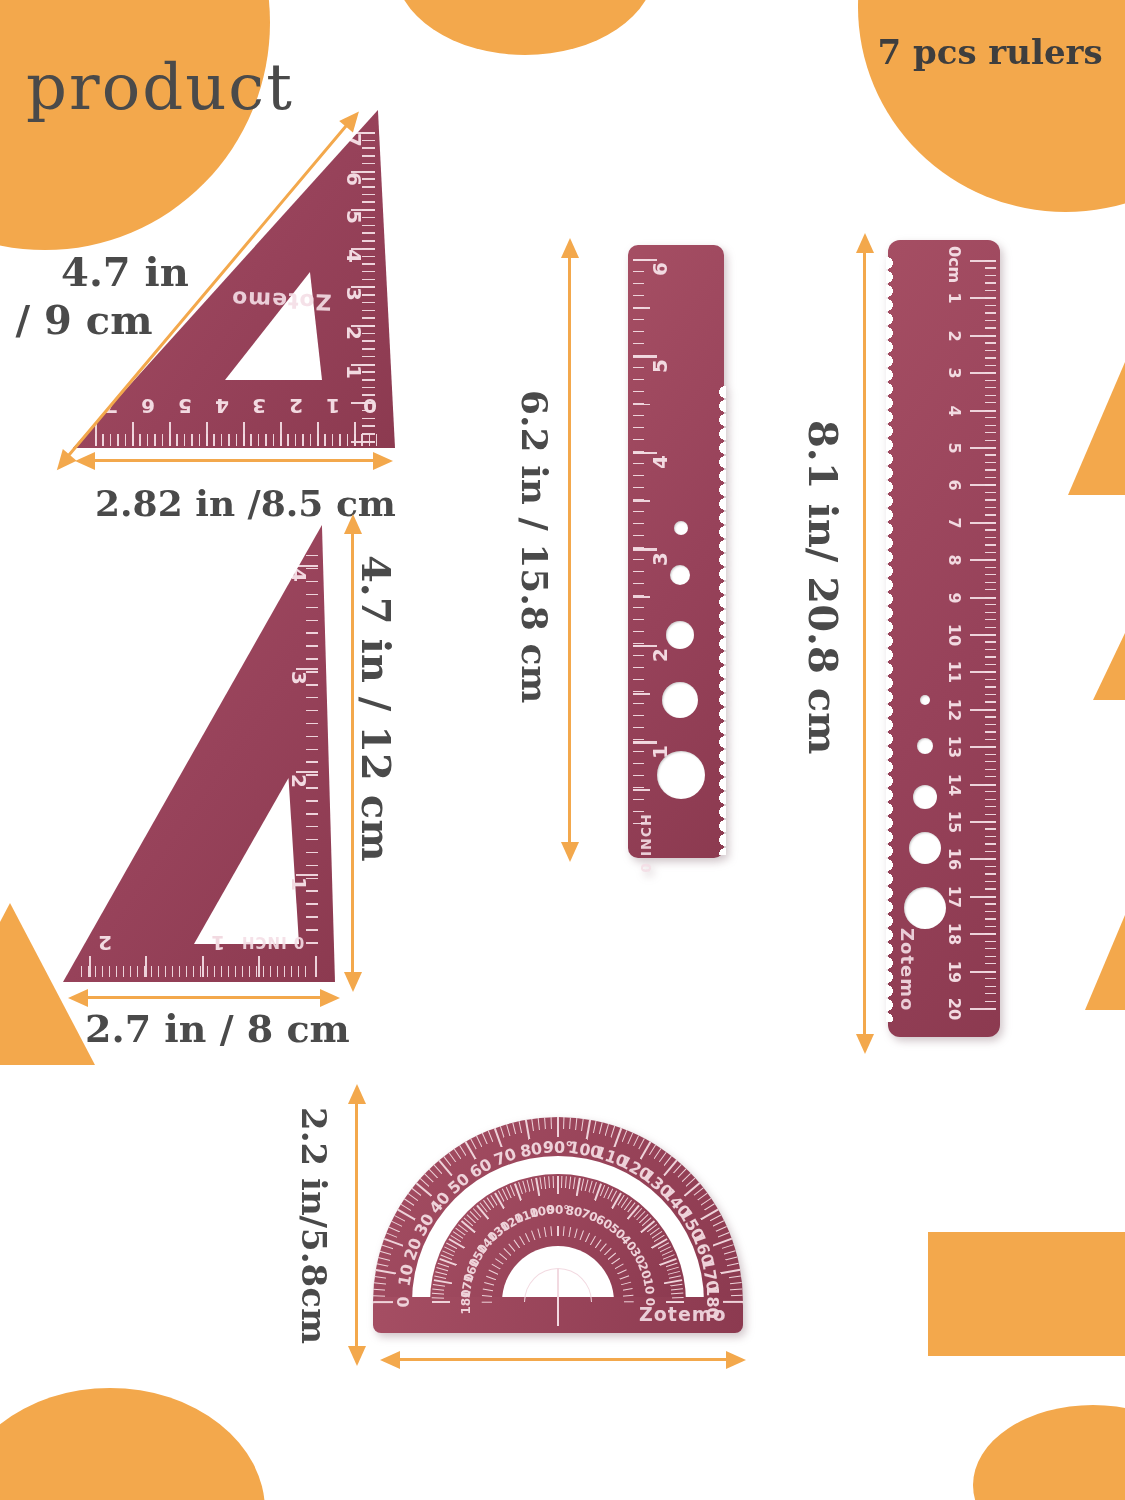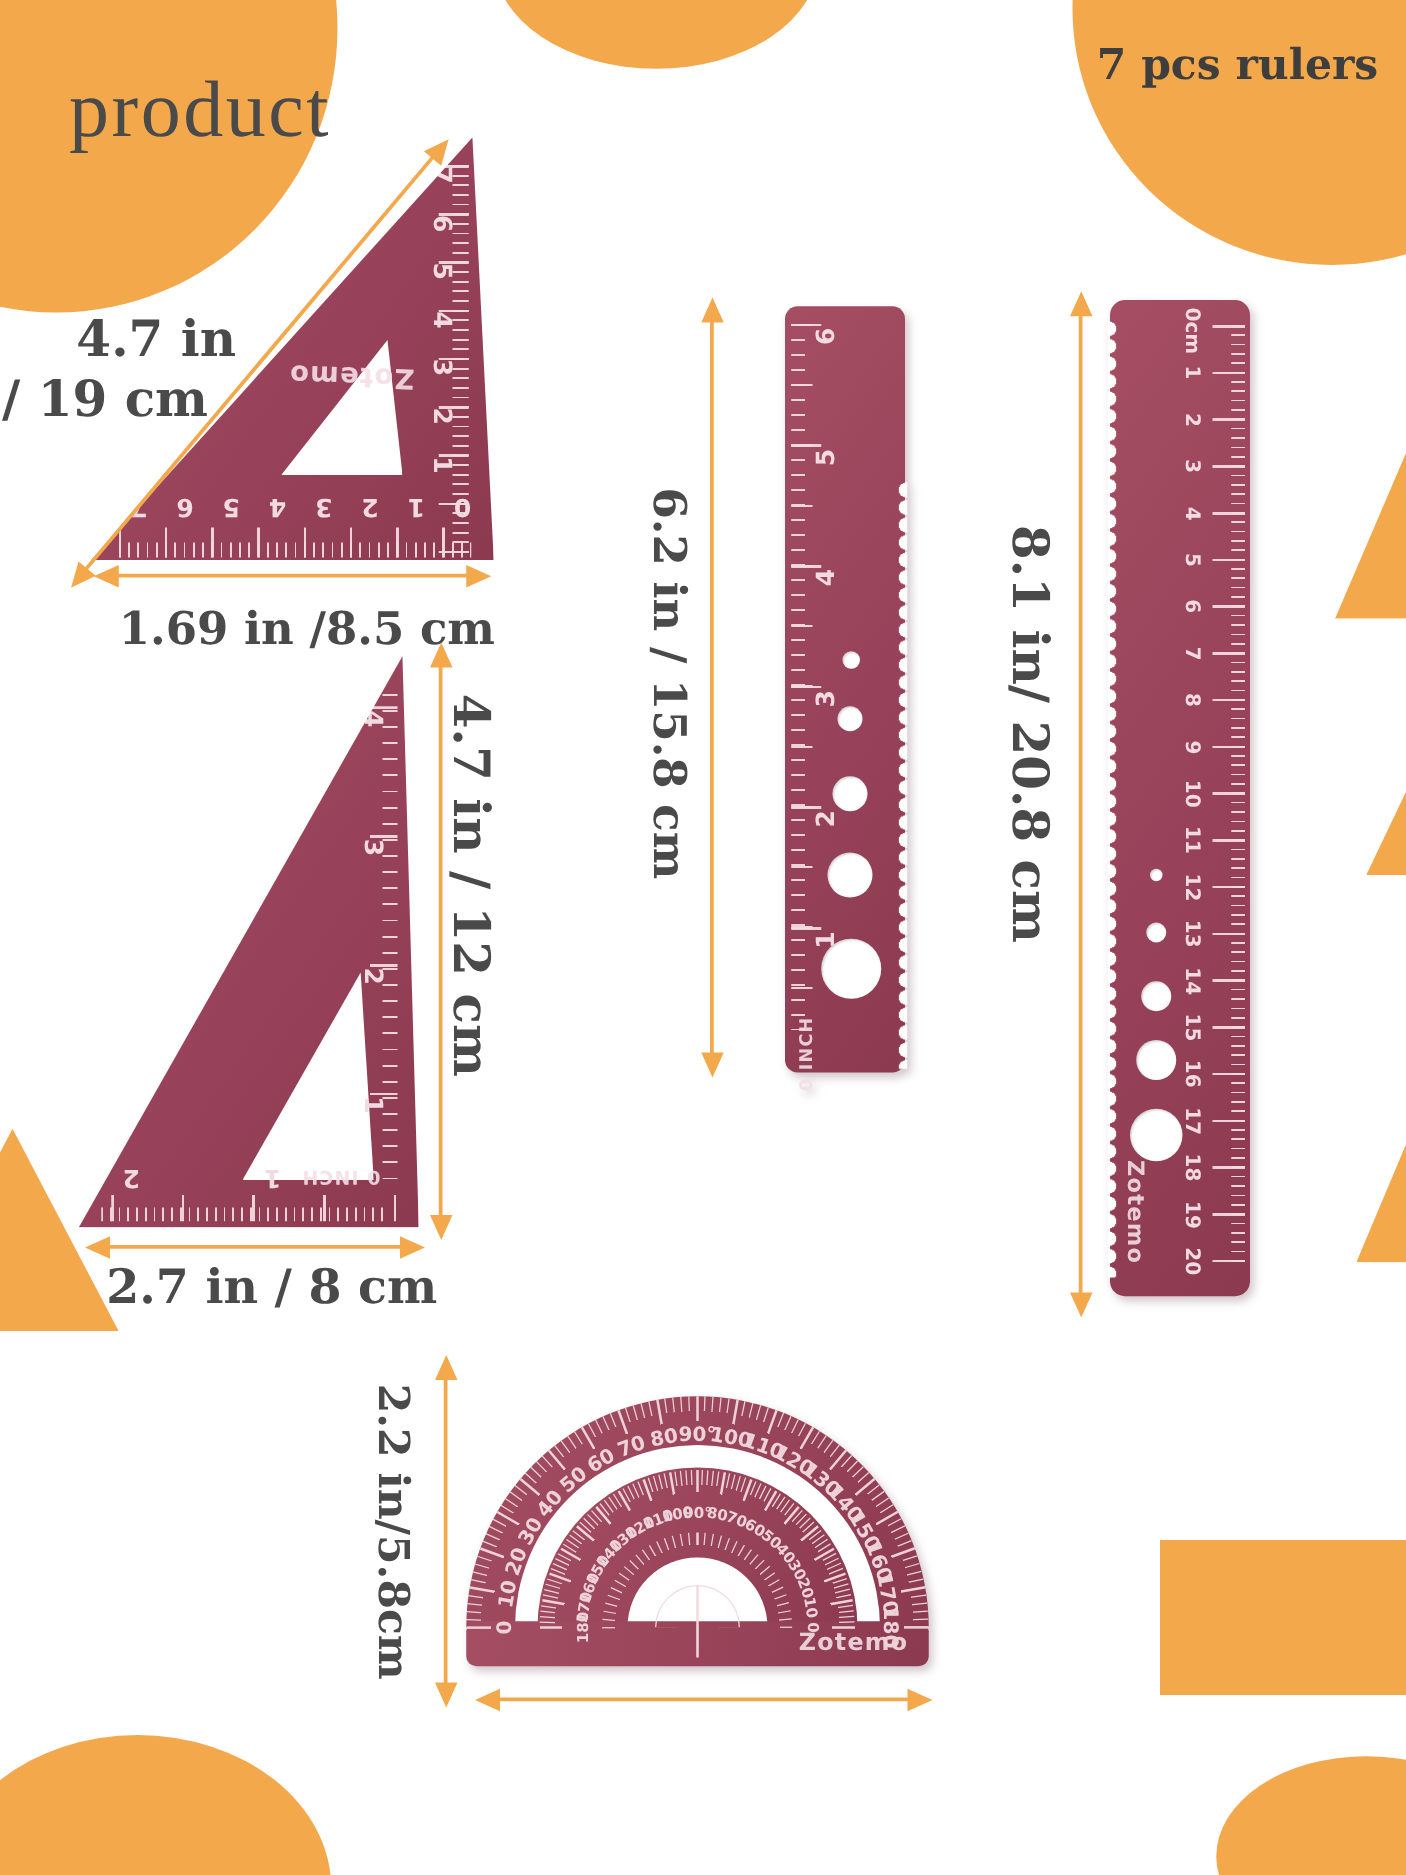--- a/index.html
+++ b/index.html
@@ -47,21 +47,21 @@
   <div class="blob" style="left:395px;top:-120px;width:260px;height:175px;"></div>
   <div class="blob" style="left:858px;top:-198px;width:415px;height:410px;"></div>
   <div class="deco-tri" style="left:1068px;top:362px;width:57px;height:133px;"></div>
   <div class="deco-tri" style="left:1093px;top:633px;width:32px;height:67px;"></div>
   <div class="deco-tri" style="left:1085px;top:915px;width:40px;height:95px;"></div>
   <div class="deco-tri-iso" style="left:-75px;top:903px;width:170px;height:162px;"></div>
   <div class="deco-rect" style="left:928px;top:1232px;width:197px;height:124px;"></div>
   <div class="blob" style="left:-45px;top:1388px;width:310px;height:245px;"></div>
   <div class="blob" style="left:973px;top:1405px;width:240px;height:160px;"></div>
 
-  <div class="abs title" style="left:15px;top:38px;width:290px;font-family:Liberation Serif, serif;">
+  <div class="abs title" style="left:15px;top:38px;width:290px;">
     <div>product</div>
   </div>
 
   <div class="abs badge" style="left:865px;top:18px;width:250px;">
     <div>7 pcs rulers</div>
   </div>
 
   <div class="ruler tri-shape1" style="left:73px;top:110px;width:322px;height:338px;">
     <div class="tri-hole" style="left:152px;top:162px;width:97px;height:108px;clip-path:polygon(87.6% 0,100% 100%,0 100%);"></div>
     <div class="ticks" style="left:289px;top:22px;width:13px;height:312px;background:repeating-linear-gradient(to bottom,rgba(242,218,225,.95) 0 1.5px,transparent 1.5px 7.72px);"></div>
@@ -85,23 +85,23 @@
         <span class="scale-num" style="left: 171px; top: 285px; font-size: 20px; transform: rotate(180deg);">3</span>
         <span class="scale-num" style="left: 208px; top: 285px; font-size: 20px; transform: rotate(180deg);">2</span>
         <span class="scale-num" style="left: 245px; top: 285px; font-size: 20px; transform: rotate(180deg);">1</span>
         <span class="scale-num" style="left: 282px; top: 285px; font-size: 20px; transform: rotate(180deg);">0</span>
       </div>
     <div class="brand" style="left:158px;top:178px;font-size:22px;transform:rotate(182deg);">Zotemo</div>
   </div>
 
   <div class="arr-h" style="left:-11px;top:289px;width:437px;transform:rotate(-49.9deg);"></div>
   <div class="dim-label" style="left:55px;top:248px;width:140px;font-size:40px;text-align:center;">4.7 in</div>
-  <div class="dim-label" style="left:0px;top:296px;width:168px;font-size:40px;text-align:center;">/ 19 cm</div>
+  <div class="dim-label" style="left:0px;top:296px;width:168px;font-size:40px;text-align:center;">/ 9 cm</div>
   <div class="arr-h" style="left:91px;top:459px;width:286px;"></div>
-  <div class="dim-label" style="left:95px;top:482px;width:300px;font-size:36px;text-align:center;">1.69 in /8.5 cm</div>
+  <div class="dim-label" style="left:95px;top:482px;width:300px;font-size:36px;text-align:center;">2.82 in /8.5 cm</div>
 
   <div class="ruler tri-shape2" style="left:63px;top:525px;width:272px;height:457px;">
     <div class="tri-hole" style="left:131px;top:253px;width:105px;height:166px;clip-path:polygon(90% 0,100% 100%,0 100%);"></div>
     <div class="ticks" style="left:243px;top:30px;width:12px;height:398px;background:repeating-linear-gradient(to bottom,rgba(242,218,225,.95) 0 1.5px,transparent 1.5px 12.9px);"></div>
     <div class="ticks" style="left:233px;top:40px;width:22px;height:390px;background:repeating-linear-gradient(to bottom,rgba(242,218,225,.95) 0 2.2px,transparent 2.2px 103px);"></div>
     <div class="ticks" style="left:18px;top:441px;width:228px;height:11px;background:repeating-linear-gradient(to right,rgba(242,218,225,.95) 0 1.4px,transparent 1.4px 7px);"></div>
     <div class="ticks" style="left:26px;top:431px;width:228px;height:21px;background:repeating-linear-gradient(to right,rgba(242,218,225,.95) 0 2px,transparent 2px 56.5px);"></div>
     <div id="t2-side-nums" class="abs">
         <span class="scale-num" style="left: 221px; top: 39px; font-size: 20px; transform: rotate(90deg);">4</span>
         <span class="scale-num" style="left: 221px; top: 142px; font-size: 20px; transform: rotate(90deg);">3</span>

